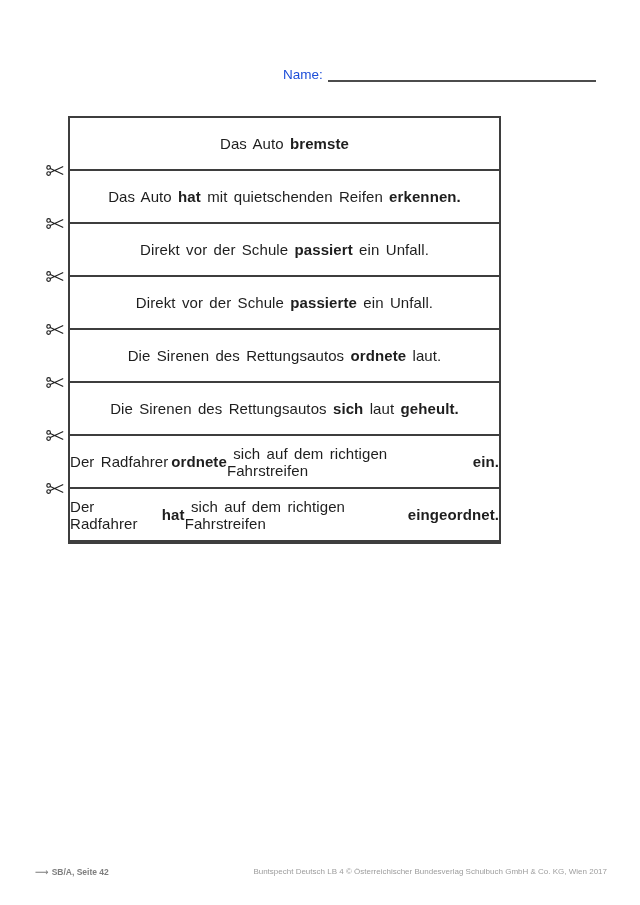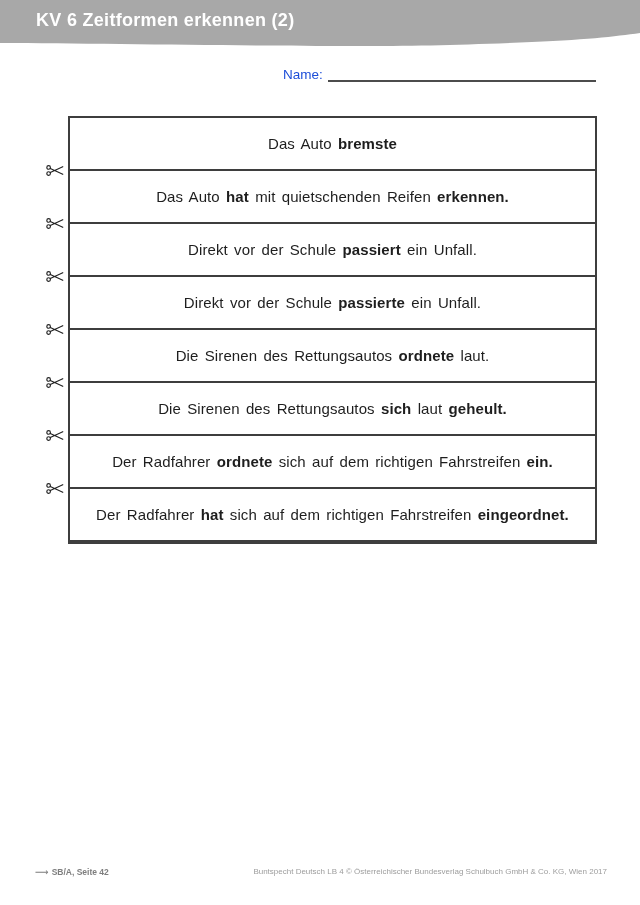--- a/index.html
+++ b/index.html
@@ -14,21 +14,21 @@
   .title{
     position:absolute;top:10px;left:36px;
     font-size:18px;font-weight:bold;color:#ffffff;letter-spacing:.3px;white-space:nowrap;
   }
   
   .name-row{position:absolute;top:65px;left:283px;display:flex;align-items:flex-end}
   .name-label{font-size:13.5px;color:#1d4ed8}
   .name-line{display:inline-block;width:268px;height:15px;margin-left:5px;border-bottom:2px solid #4c4c4c}
   
   .table{
-    position:absolute;left:68px;top:116px;width:529px;
+    position:absolute;left:68px;top:116px;width:433px;
     border:2px solid #3e3e3e;box-sizing:border-box;background:#fff;
   }
   .row{
     height:51px;border-bottom:2px solid #3e3e3e;
     display:flex;align-items:center;justify-content:center;
     font-size:15px;color:#1e1e1e;word-spacing:2px;letter-spacing:.1px;white-space:pre-wrap;
   }
   .row:last-child{border-bottom:none}
   .b{font-weight:bold}
   .scissors{position:absolute;left:-24px;width:18px;height:13px;line-height:0}
@@ -39,26 +39,20 @@
   }
   .f-left{font-size:8.5px;font-weight:bold;color:#7e7e7e;white-space:nowrap}
   .f-left .arrow{font-size:9.5px;margin-right:3px;font-weight:normal}
   .f-right{font-size:8px;color:#9d9d9d;white-space:nowrap}
 </style>
 </head>
 <body>
 
 <div class="page">
 
-  <div class="header">
-    <svg width="640" height="52" viewBox="0 0 640 52">
-      <path d="M0,0 H640 V33 C615,36.5 585,40 520,42.5 C455,45 415,46 350,46 C250,46 95,43.5 0,43 Z" fill="#a8a8a8"></path>
-    </svg>
-    <div class="title">KV 6 Zeitformen erkennen (2)</div>
-  </div>
 
   <div class="name-row">
     <span class="name-label">Name:</span>
     <span class="name-line"></span>
   </div>
 
   <div class="table">
       <div class="row"><span>Das Auto </span><span class="b">bremste</span></div>
       <div class="row"><span>Das Auto </span><span class="b">hat</span><span> mit quietschenden Reifen </span><span class="b">erkennen.</span></div>
       <div class="scissors" style="top: 46px;"><svg width="18" height="13" viewBox="0 0 22 15">

